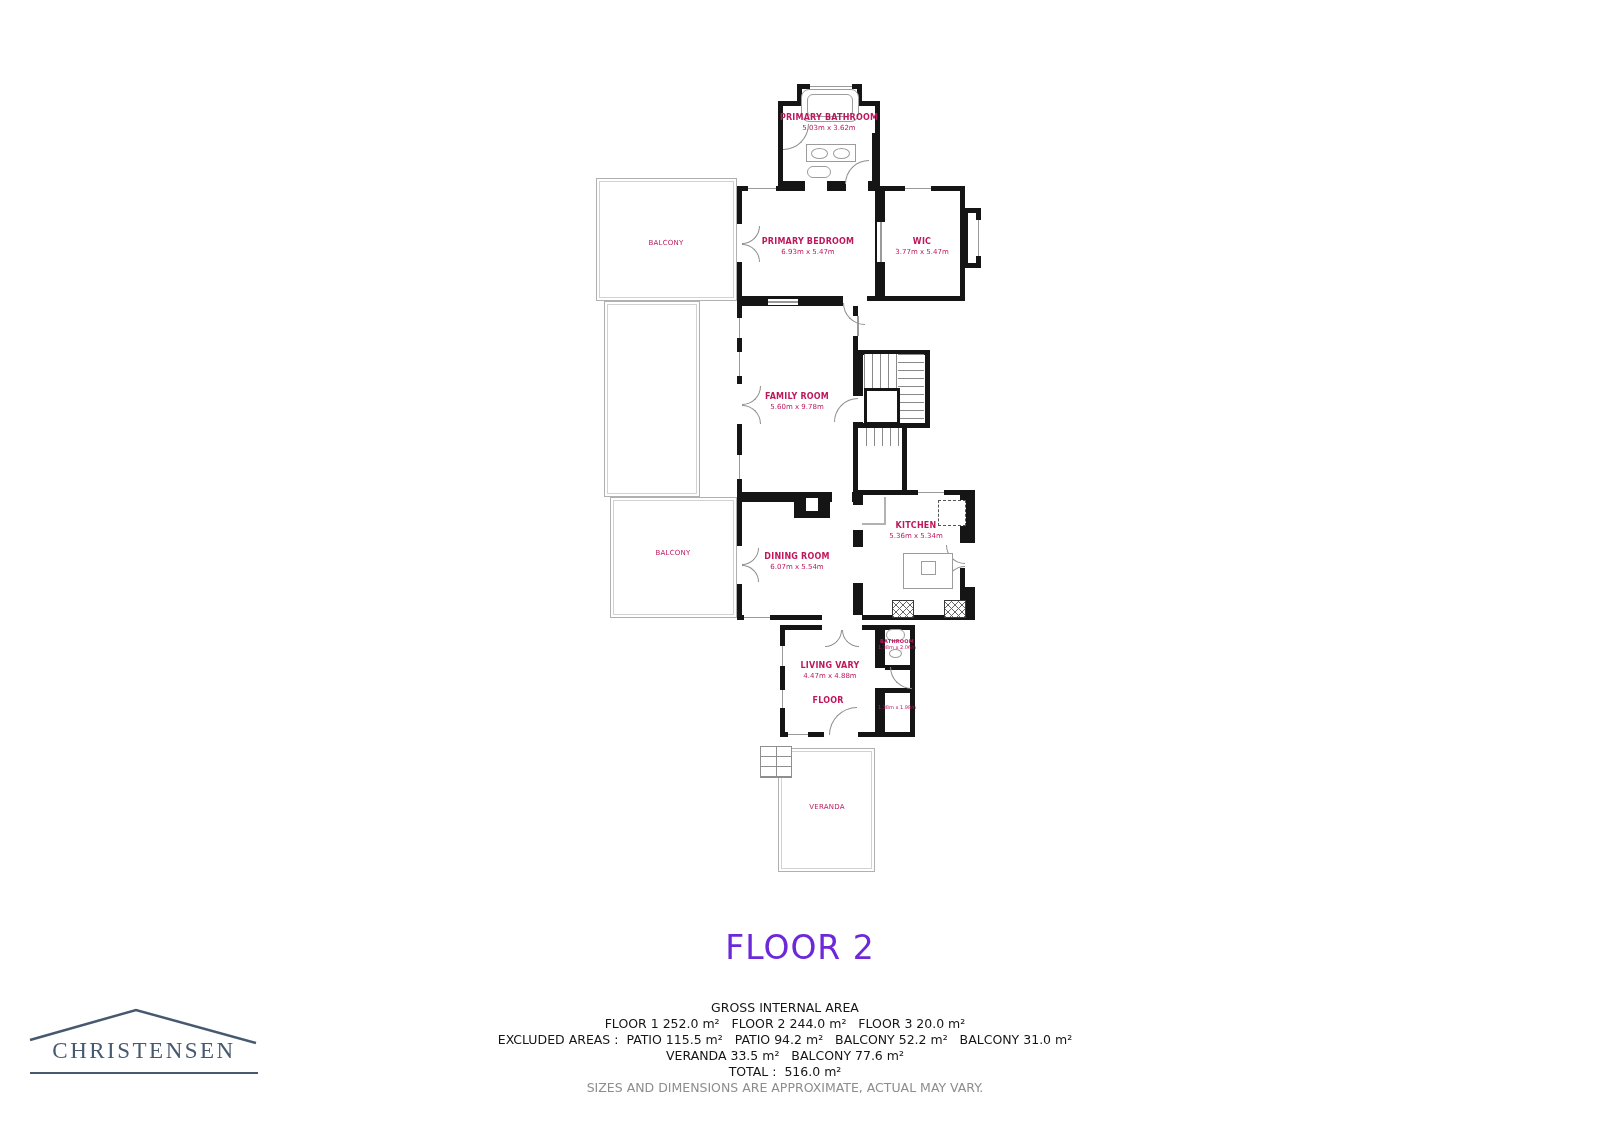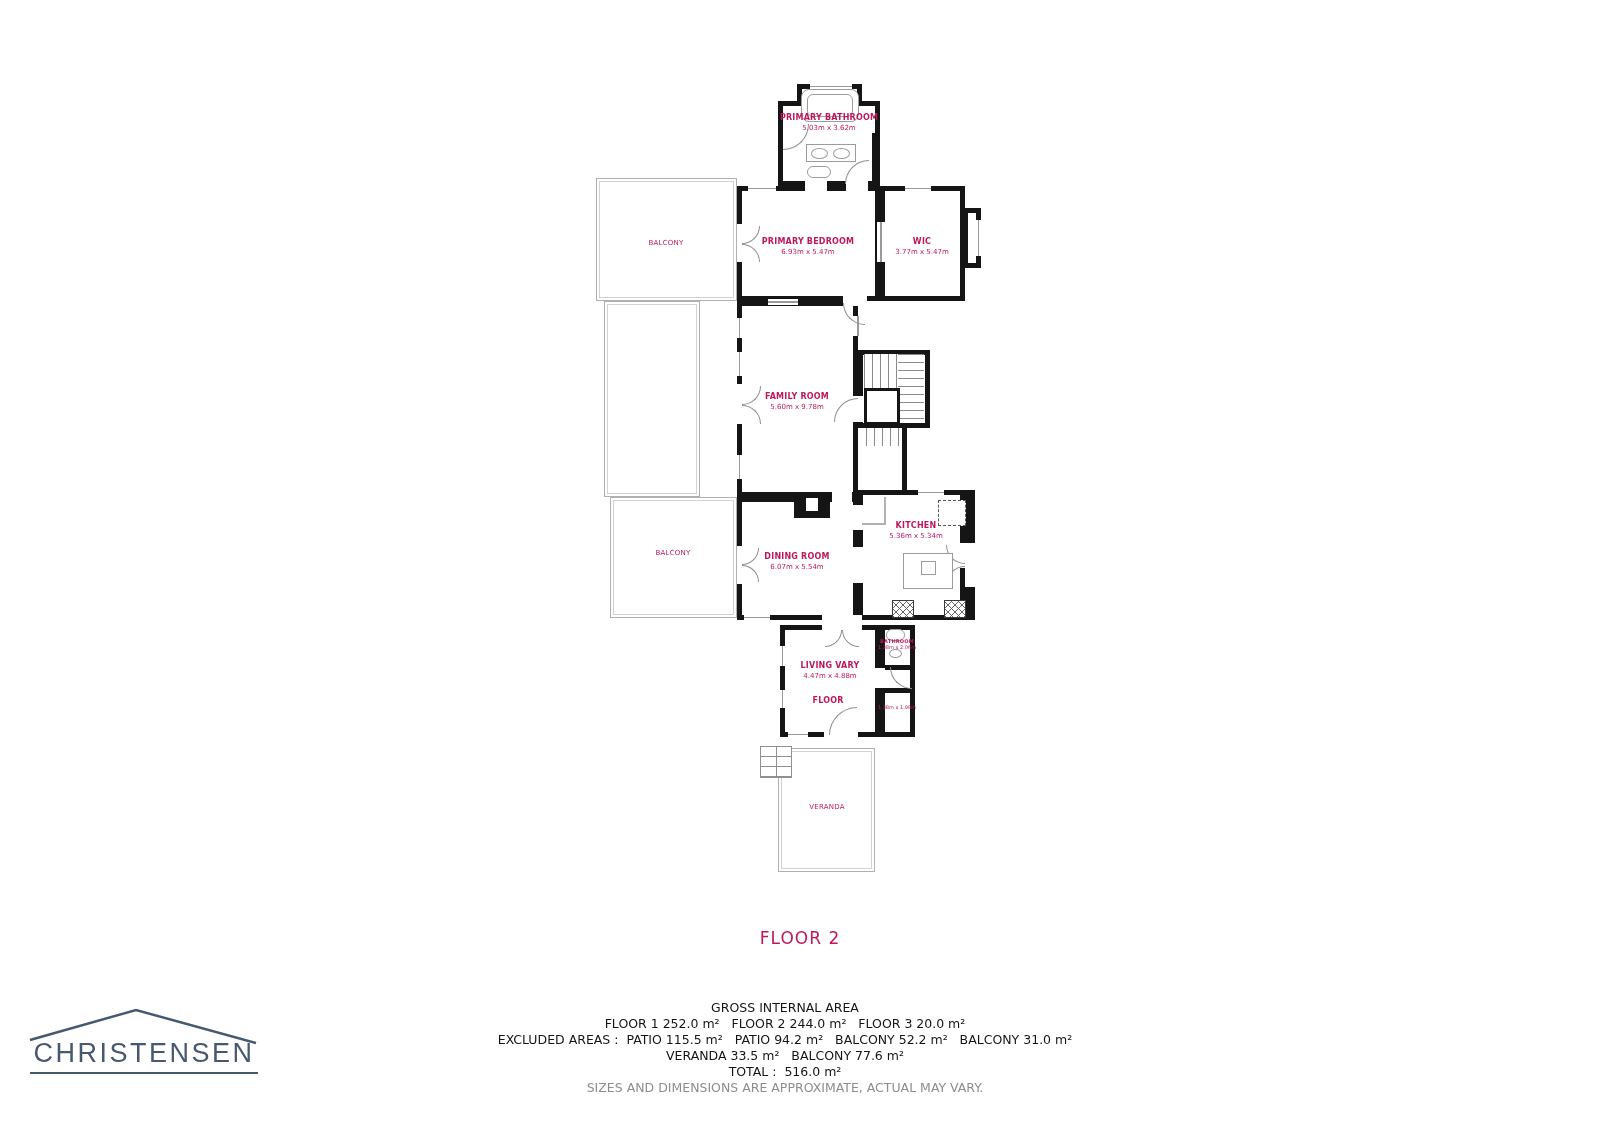--- a/index.html
+++ b/index.html
@@ -37,30 +37,30 @@
                      repeating-linear-gradient(to right,transparent 0 15px,#8f8f8f 15px 16px);}
   .line{position:absolute;background:#b2b2b2;z-index:4;}
   
   .room-label{position:absolute;transform:translateX(-50%);text-align:center;z-index:6;color:#be185d;white-space:nowrap;}
   .rname{font-size:8px;font-weight:bold;letter-spacing:.2px;line-height:1.35;}
   .rdims{font-size:7px;line-height:1.3;}
   .tiny .rname{font-size:5px;font-weight:bold;line-height:1.2;}
   .tiny .rdims{font-size:5px;line-height:1.2;}
   
   .floor-title{position:absolute;left:0;width:1600px;top:928px;text-align:center;
-    font-size:17px;letter-spacing:1px;color:#be185d;z-index:6;}
+    font-size:33px;letter-spacing:1px;color:#6d28d9;z-index:6;}
   .footer{position:absolute;left:0;width:1570px;top:1000px;text-align:center;z-index:6;
     font-size:12.5px;line-height:16px;color:#151515;}
   .footer div{white-space:pre;}
   .footer .disclaimer{color:#8d8d8d;}
   
   .logo{position:absolute;left:28px;top:988px;width:232px;height:140px;z-index:6;text-align:center;}
   .logo-roof{position:absolute;left:0;top:0;width:232px;height:58px;}
-  .logo-line1{position:absolute;left:0;top:50px;width:232px;font-size:27px;letter-spacing:2.5px;
-    color:#47596f;font-family:Liberation Sans, sans-serif;}
+  .logo-line1{position:absolute;left:0;top:50px;width:232px;font-size:23px;letter-spacing:2.5px;
+    color:#47596f;font-family:Liberation Serif, serif;}
   .logo-rule{position:absolute;left:2px;top:84px;width:228px;height:2px;background:#47596f;}
   .logo-line2{position:absolute;left:0;top:88px;width:232px;font-size:38px;letter-spacing:7px;
     color:#33425c;font-family:"DejaVu Serif",serif;}
 </style>
 </head>
 <body>
 
 <div class="canvas">
   <div>
 

